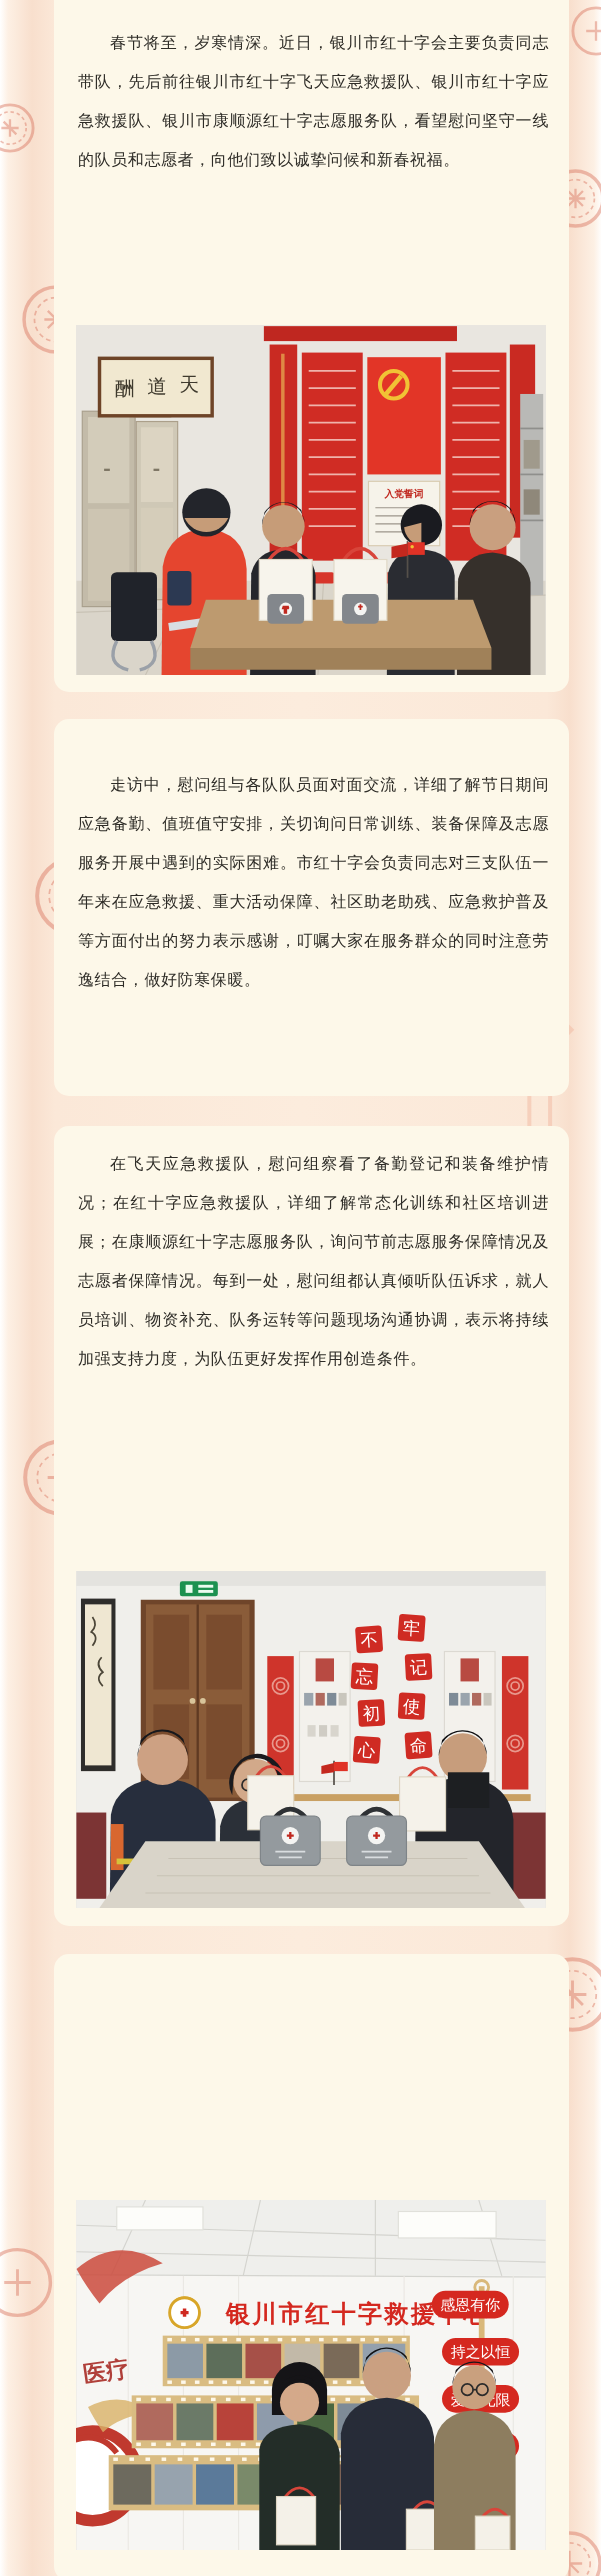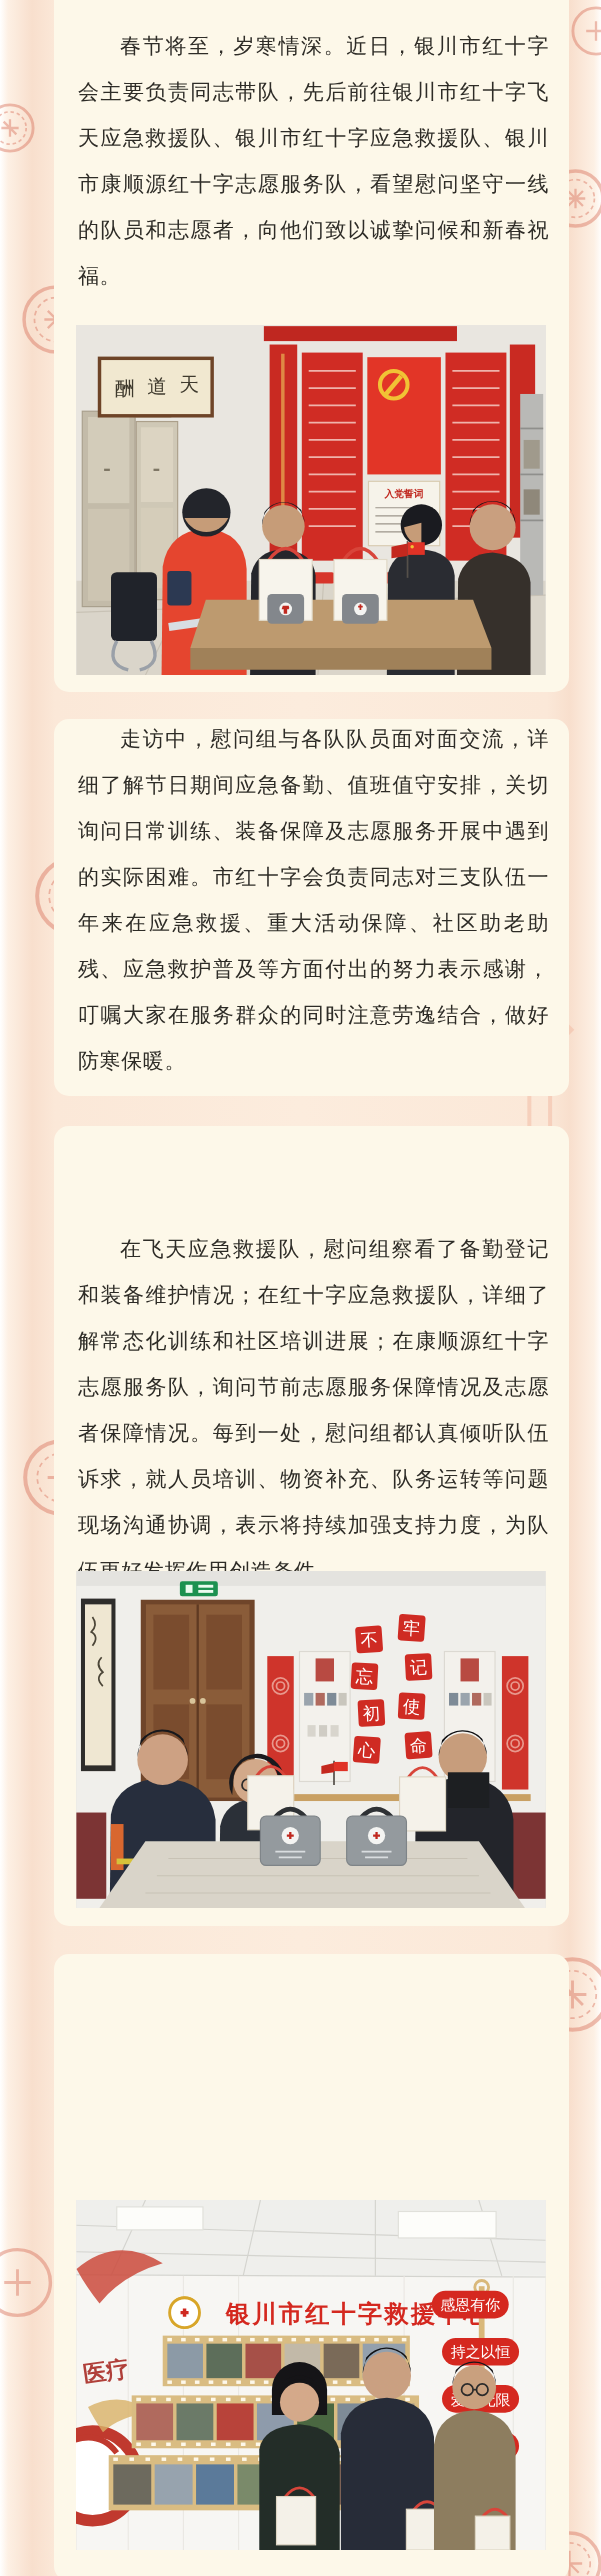--- a/index.html
+++ b/index.html
@@ -16,21 +16,21 @@
       #ffffff 0px,#fdf0e4 8px,#f8dfcd 32px,#fbe8d8 55px,
       #fcecdd 50%,
       #fbe8d8 calc(100% - 55px),#f8dfcd calc(100% - 32px),#fdf0e4 calc(100% - 8px),#ffffff 100%);
   }
   .card{
     position:absolute;left:54px;width:515px;
     background:#fdf8e9;border-radius:15px;
   }
   .para{
     position:absolute;left:78px;width:471px;
-    font-size:21px;line-height:46px;letter-spacing:0.6px;
+    font-size:16px;line-height:39px;letter-spacing:0.6px;
     color:#2e2c27;text-align:justify;text-indent:2em;
     margin:0;
   }
   .photo{
     position:absolute;left:76px;width:470px;
     overflow:hidden;background:#e9e6e0;
   }
   .photo svg{display:block;}
   .seal{position:absolute;opacity:.45;pointer-events:none;}
   .knot{position:absolute;opacity:.55;pointer-events:none;}
@@ -99,22 +99,22 @@
     <ellipse cx="85" cy="28" rx="20" ry="16" fill="#f6cdbc"></ellipse>
     <ellipse cx="115" cy="62" rx="24" ry="18" fill="#f6cdbc"></ellipse>
   </svg>
 
   <div class="card" style="top:-29px;height:721px;"></div>
   <div class="card" style="top:719px;height:377px;"></div>
   <div class="card" style="top:1126px;height:800px;"></div>
   <div class="card" style="top:1954px;height:627px;"></div>
 
   <p class="para" style="top:23px;">春节将至，岁寒情深。近日，银川市红十字会主要负责同志带队，先后前往银川市红十字飞天应急救援队、银川市红十字应急救援队、银川市康顺源红十字志愿服务队，看望慰问坚守一线的队员和志愿者，向他们致以诚挚问候和新春祝福。</p>
-  <p class="para" style="top:716px;">走访中，慰问组与各队队员面对面交流，详细了解节日期间应急备勤、值班值守安排，关切询问日常训练、装备保障及志愿服务开展中遇到的实际困难。市红十字会负责同志对三支队伍一年来在应急救援、重大活动保障、社区助老助残、应急救护普及等方面付出的努力表示感谢，叮嘱大家在服务群众的同时注意劳逸结合，做好防寒保暖。</p>
-  <p class="para" style="top:1226px;">在飞天应急救援队，慰问组察看了备勤登记和装备维护情况；在红十字应急救援队，详细了解常态化训练和社区培训进展；在康顺源红十字志愿服务队，询问节前志愿服务保障情况及志愿者保障情况。每到一处，慰问组都认真倾听队伍诉求，就人员培训、物资补充、队务运转等问题现场沟通协调，表示将持续加强支持力度，为队伍更好发挥作用创造条件。</p>
+  <p class="para" style="top:765px;">走访中，慰问组与各队队员面对面交流，详细了解节日期间应急备勤、值班值守安排，关切询问日常训练、装备保障及志愿服务开展中遇到的实际困难。市红十字会负责同志对三支队伍一年来在应急救援、重大活动保障、社区助老助残、应急救护普及等方面付出的努力表示感谢，叮嘱大家在服务群众的同时注意劳逸结合，做好防寒保暖。</p>
+  <p class="para" style="top:1144px;">在飞天应急救援队，慰问组察看了备勤登记和装备维护情况；在红十字应急救援队，详细了解常态化训练和社区培训进展；在康顺源红十字志愿服务队，询问节前志愿服务保障情况及志愿者保障情况。每到一处，慰问组都认真倾听队伍诉求，就人员培训、物资补充、队务运转等问题现场沟通协调，表示将持续加强支持力度，为队伍更好发挥作用创造条件。</p>
 
   <div class="photo" style="top:325px;height:350px;">
     <svg width="470" height="350" viewBox="0 0 816 609">
       <rect x="0" y="0" width="816" height="445" fill="#e9e6e0"></rect>
       <rect x="0" y="445" width="816" height="164" fill="#dad5ca"></rect>
       <path d="M0,500 L816,470 M120,609 L200,445 M420,609 L430,445 M700,609 L640,445" stroke="#c8c2b5" stroke-width="2" fill="none"></path>
 
       <g>
         <rect x="10" y="150" width="92" height="340" fill="#c3bba9" stroke="#a89f8c" stroke-width="2"></rect>
         <rect x="20" y="160" width="72" height="150" fill="#d3ccba"></rect>

